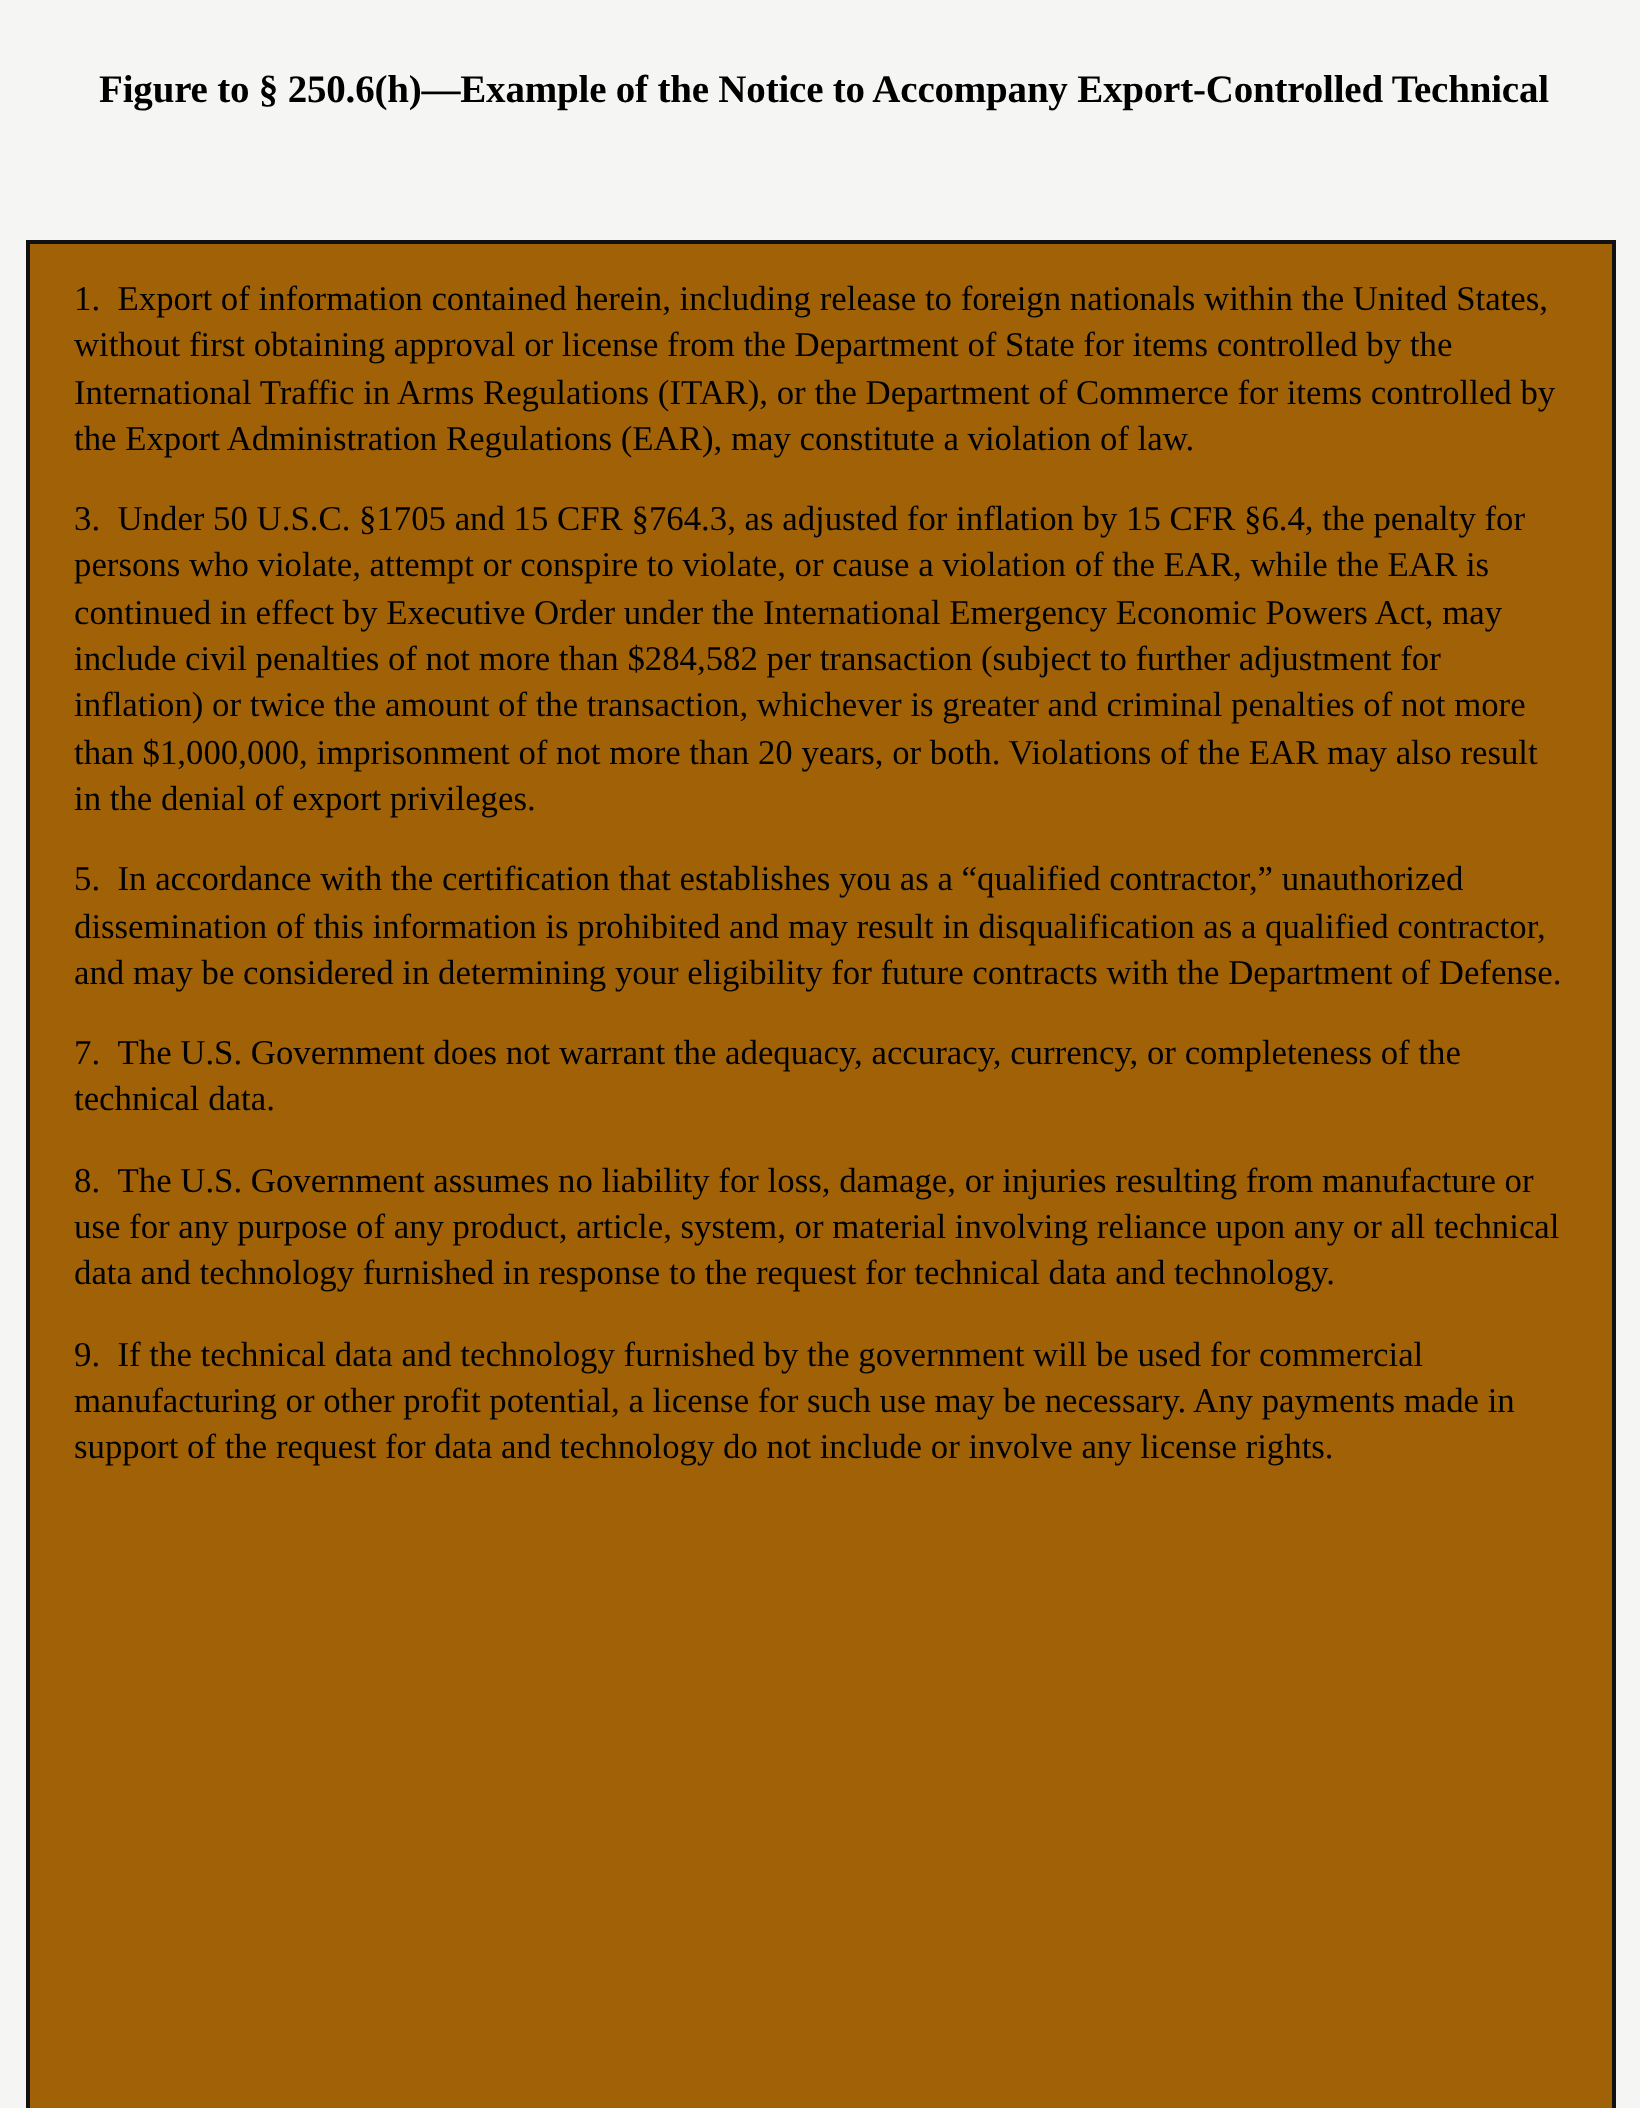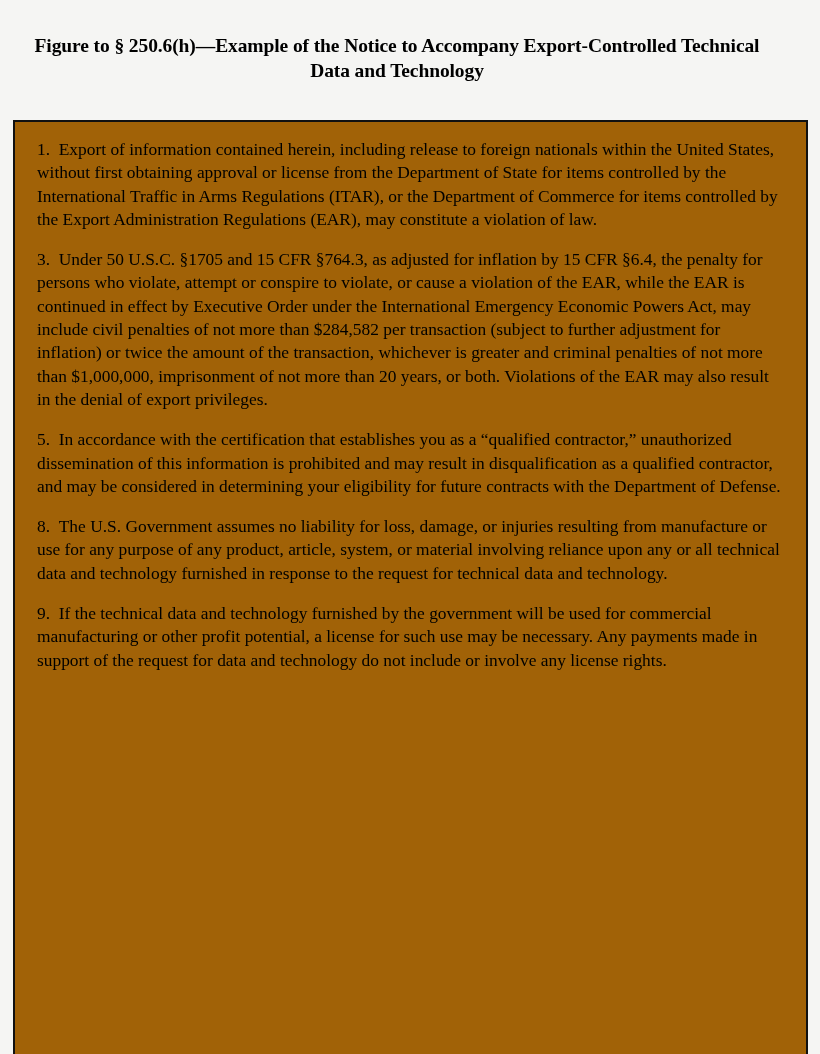--- a/index.html
+++ b/index.html
@@ -15,21 +15,21 @@
     overflow: hidden;
   }
   .page {
     position: relative;
     width: 820px;
     height: 1054px;
     box-sizing: border-box;
   }
   .figure-title {
     position: absolute;
-    left: 1px;
+    left: 16px;
     top: 33px;
     width: 792px;
     text-align: center;
     font-weight: bold;
     font-size: 19.5px;
     line-height: 25px;
     letter-spacing: -0.1px;
   }
   .notice-box {
     position: absolute;
@@ -67,26 +67,26 @@
     display: inline;
   }
 </style>
 </head>
 <body>
 
 <div class="page">
 
   <div class="figure-title">
     <div>Figure to § 250.6(h)—Example of the Notice to Accompany Export-Controlled Technical</div>
-    <div>Data and Technology</div>
   </div>
 
   <div class="notice-box">
     <ul class="notice-list">
         <li class="notice-item"><span class="item-number">1.</span>&nbsp;&nbsp;<span class="item-text">Export of information contained herein, including release to foreign nationals within the United States, without first obtaining approval or license from the Department of State for items controlled by the International Traffic in Arms Regulations (ITAR), or the Department of Commerce for items controlled by the Export Administration Regulations (EAR), may constitute a violation of law.</span></li>
         <li class="notice-item"><span class="item-number">3.</span>&nbsp;&nbsp;<span class="item-text">Under 50 U.S.C. §1705 and 15 CFR §764.3, as adjusted for inflation by 15 CFR §6.4, the penalty for persons who violate, attempt or conspire to violate, or cause a violation of the EAR, while the EAR is continued in effect by Executive Order under the International Emergency Economic Powers Act, may include civil penalties of not more than $284,582 per transaction (subject to further adjustment for inflation) or twice the amount of the transaction, whichever is greater and criminal penalties of not more than $1,000,000, imprisonment of not more than 20 years, or both.  Violations of the EAR may also result in the denial of export privileges.</span></li>
         <li class="notice-item"><span class="item-number">5.</span>&nbsp;&nbsp;<span class="item-text">In accordance with the certification that establishes you as a “qualified contractor,” unauthorized dissemination of this information is prohibited and may result in disqualification as a qualified contractor, and may be considered in determining your eligibility for future contracts with the Department of Defense.</span></li>
+        <li class="notice-item"><span class="item-number">7.</span>&nbsp;&nbsp;<span class="item-text">The U.S. Government does not warrant the adequacy, accuracy, currency, or completeness of the technical data.</span></li>
         <li class="notice-item"><span class="item-number">8.</span>&nbsp;&nbsp;<span class="item-text">The U.S. Government assumes no liability for loss, damage, or injuries resulting from manufacture or use for any purpose of any product, article, system, or material involving reliance upon any or all technical data and technology furnished in response to the request for technical data and technology.</span></li>
         <li class="notice-item"><span class="item-number">9.</span>&nbsp;&nbsp;<span class="item-text">If the technical data and technology furnished by the government will be used for commercial manufacturing or other profit potential, a license for such use may be necessary.  Any payments made in support of the request for data and technology do not include or involve any license rights.</span></li>
       </ul>
   </div>
 
 </div>
 
 </body></html>

